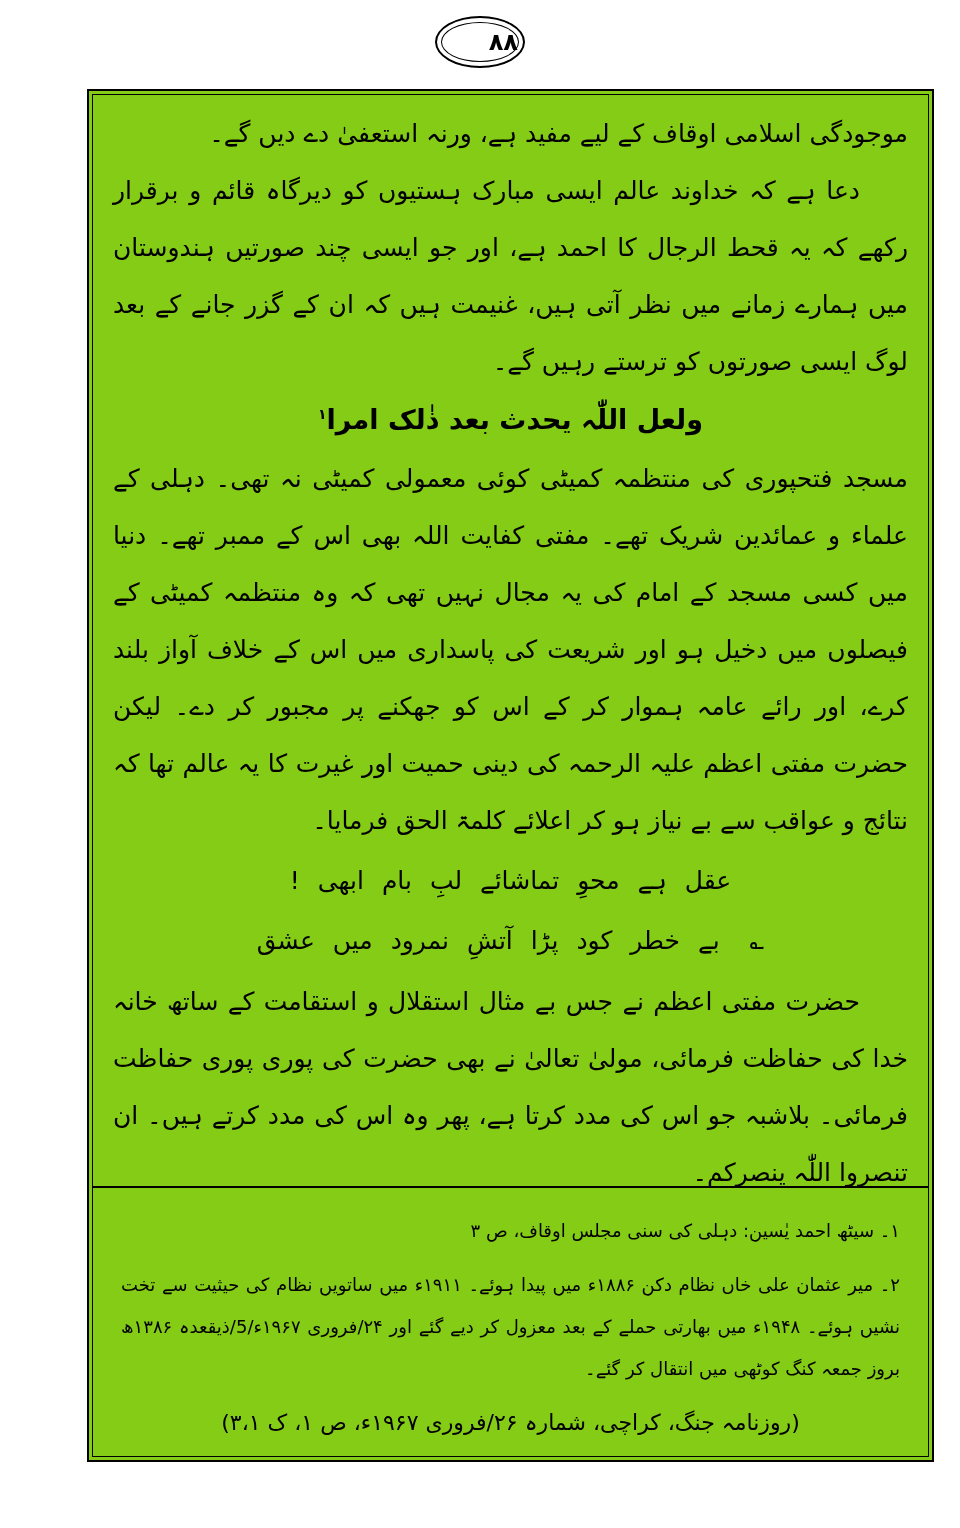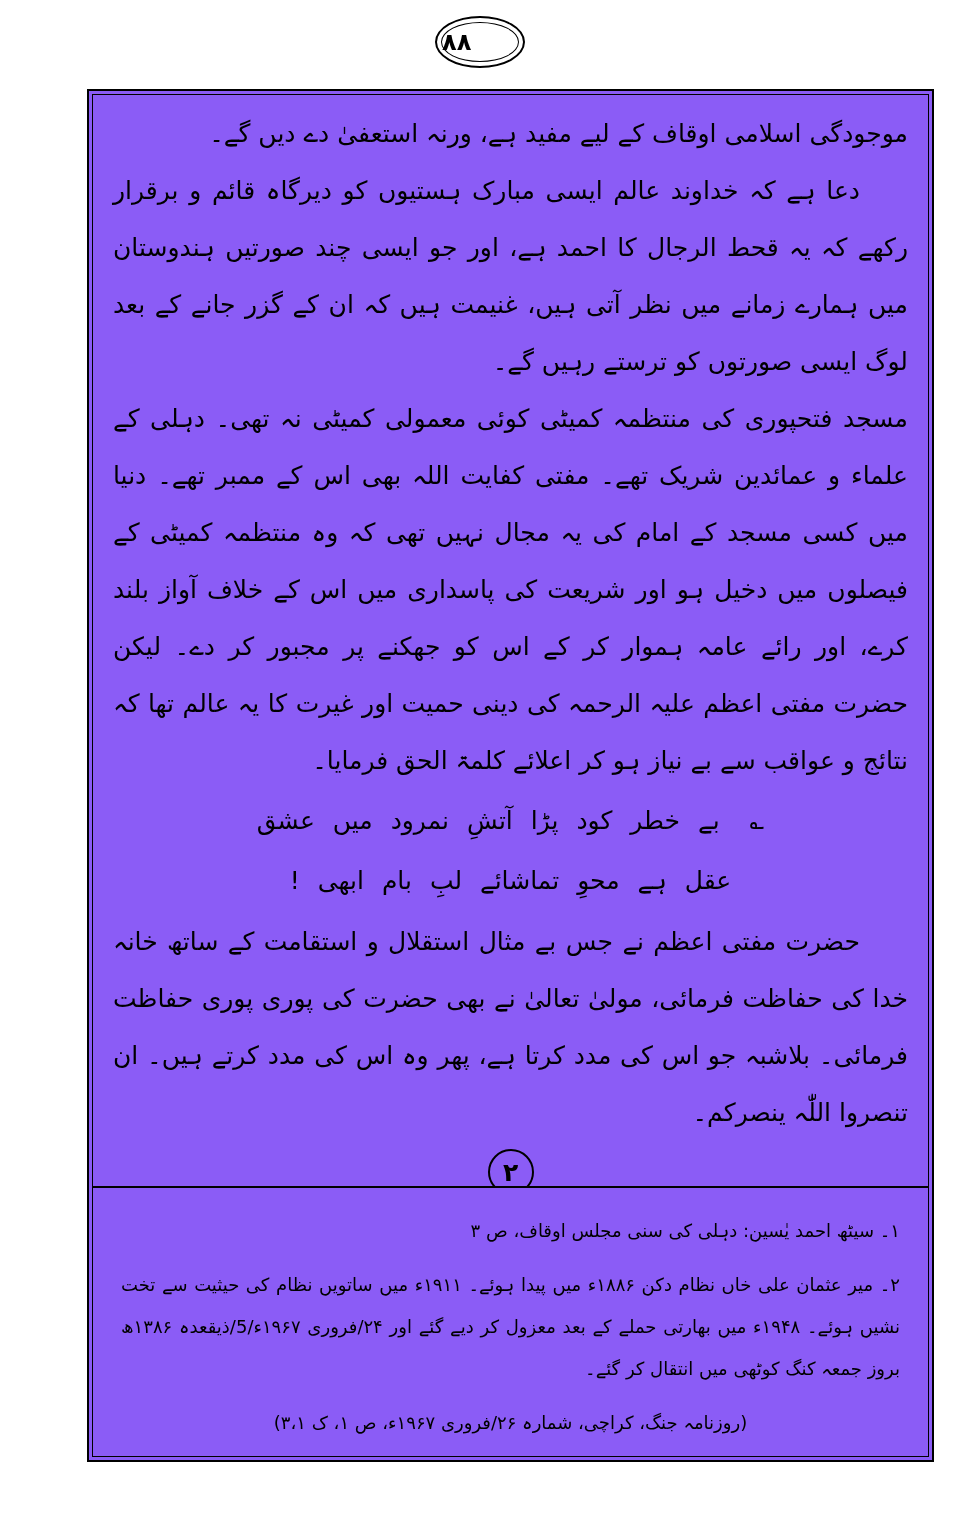--- a/index.html
+++ b/index.html
@@ -31,36 +31,36 @@
     box-sizing: border-box;
     background: #fff;
   }
   .oval-inner {
     width: 78px;
     height: 40px;
     border: 1px solid #000;
     border-radius: 50%;
     display: flex;
     align-items: center;
-    justify-content: flex-end;
+    justify-content: flex-start;
     box-sizing: border-box;
     font-size: 24px;
     font-weight: bold;
   }
   
   .frame-outer {
     position: absolute;
     top: 89px;
     left: 87px;
     width: 847px;
     height: 1373px;
     border: 2px solid #000;
     box-sizing: border-box;
     padding: 3px;
-    background: #8b5cf6;
+    background: #84cc16;
   }
   .frame-inner {
     width: 100%;
     height: 100%;
     border: 1px solid #000;
     box-sizing: border-box;
     display: flex;
     flex-direction: column;
     overflow: hidden;
   }
@@ -128,21 +128,21 @@
   }
   .footnote {
     margin: 12px;
     font-size: 18px;
     line-height: 42px;
     text-align: justify;
     text-justify: inter-word;
   }
   .footnote-source {
     margin: 2px 0 0 0;
-    font-size: 18px;
+    font-size: 22px;
     line-height: 42px;
     text-align: center;
   }
 </style>
 </head>
 <body>
 
 <div class="oval-outer">
   <div class="oval-inner">
     <span>۸۸</span>
@@ -151,26 +151,27 @@
 
 <div class="frame-outer">
   <div class="frame-inner">
 
     <div class="text-area">
 
       <p class="para">موجودگی اسلامی اوقاف کے لیے مفید ہے، ورنہ استعفیٰ دے دیں گے۔</p>
 
       <p class="para indent">دعا ہے کہ خداوند عالم ایسی مبارک ہستیوں کو دیرگاہ قائم و برقرار رکھے کہ یہ قحط الرجال کا احمد ہے، اور جو ایسی چند صورتیں ہندوستان میں ہمارے زمانے میں نظر آتی ہیں، غنیمت ہیں کہ ان کے گزر جانے کے بعد لوگ ایسی صورتوں کو ترستے رہیں گے۔</p>
 
+      <p class="quote-line"><span>ولعل اللّٰہ یحدث بعد ذٰلک امرا</span><sup class="ref">۱</sup></p>
 
       <p class="para">مسجد فتحپوری کی منتظمہ کمیٹی کوئی معمولی کمیٹی نہ تھی۔ دہلی کے علماء و عمائدین شریک تھے۔ مفتی کفایت اللہ بھی اس کے ممبر تھے۔ دنیا میں کسی مسجد کے امام کی یہ مجال نہیں تھی کہ وہ منتظمہ کمیٹی کے فیصلوں میں دخیل ہو اور شریعت کی پاسداری میں اس کے خلاف آواز بلند کرے، اور رائے عامہ ہموار کر کے اس کو جھکنے پر مجبور کر دے۔ لیکن حضرت مفتی اعظم علیہ الرحمہ کی دینی حمیت اور غیرت کا یہ عالم تھا کہ نتائج و عواقب سے بے نیاز ہو کر اعلائے کلمۃ الحق فرمایا۔</p>
 
       <div class="verse-block">
+        <div class="verse-line">عقل ہے محوِ تماشائے لبِ بام ابھی !</div>
         <div class="verse-line"><span class="verse-marker">؎</span><span>بے خطر کود پڑا آتشِ نمرود میں عشق</span></div>
-        <div class="verse-line">عقل ہے محوِ تماشائے لبِ بام ابھی !</div>
       </div>
 
       <p class="para indent">حضرت مفتی اعظم نے جس بے مثال استقلال و استقامت کے ساتھ خانہ خدا کی حفاظت فرمائی، مولیٰ تعالیٰ نے بھی حضرت کی پوری پوری حفاظت فرمائی۔ بلاشبہ جو اس کی مدد کرتا ہے، پھر وہ اس کی مدد کرتے ہیں۔ ان تنصروا اللّٰہ ینصرکم۔</p>
 
       <div class="section-circle">
         <span>۲</span>
       </div>
 
     </div>
 

